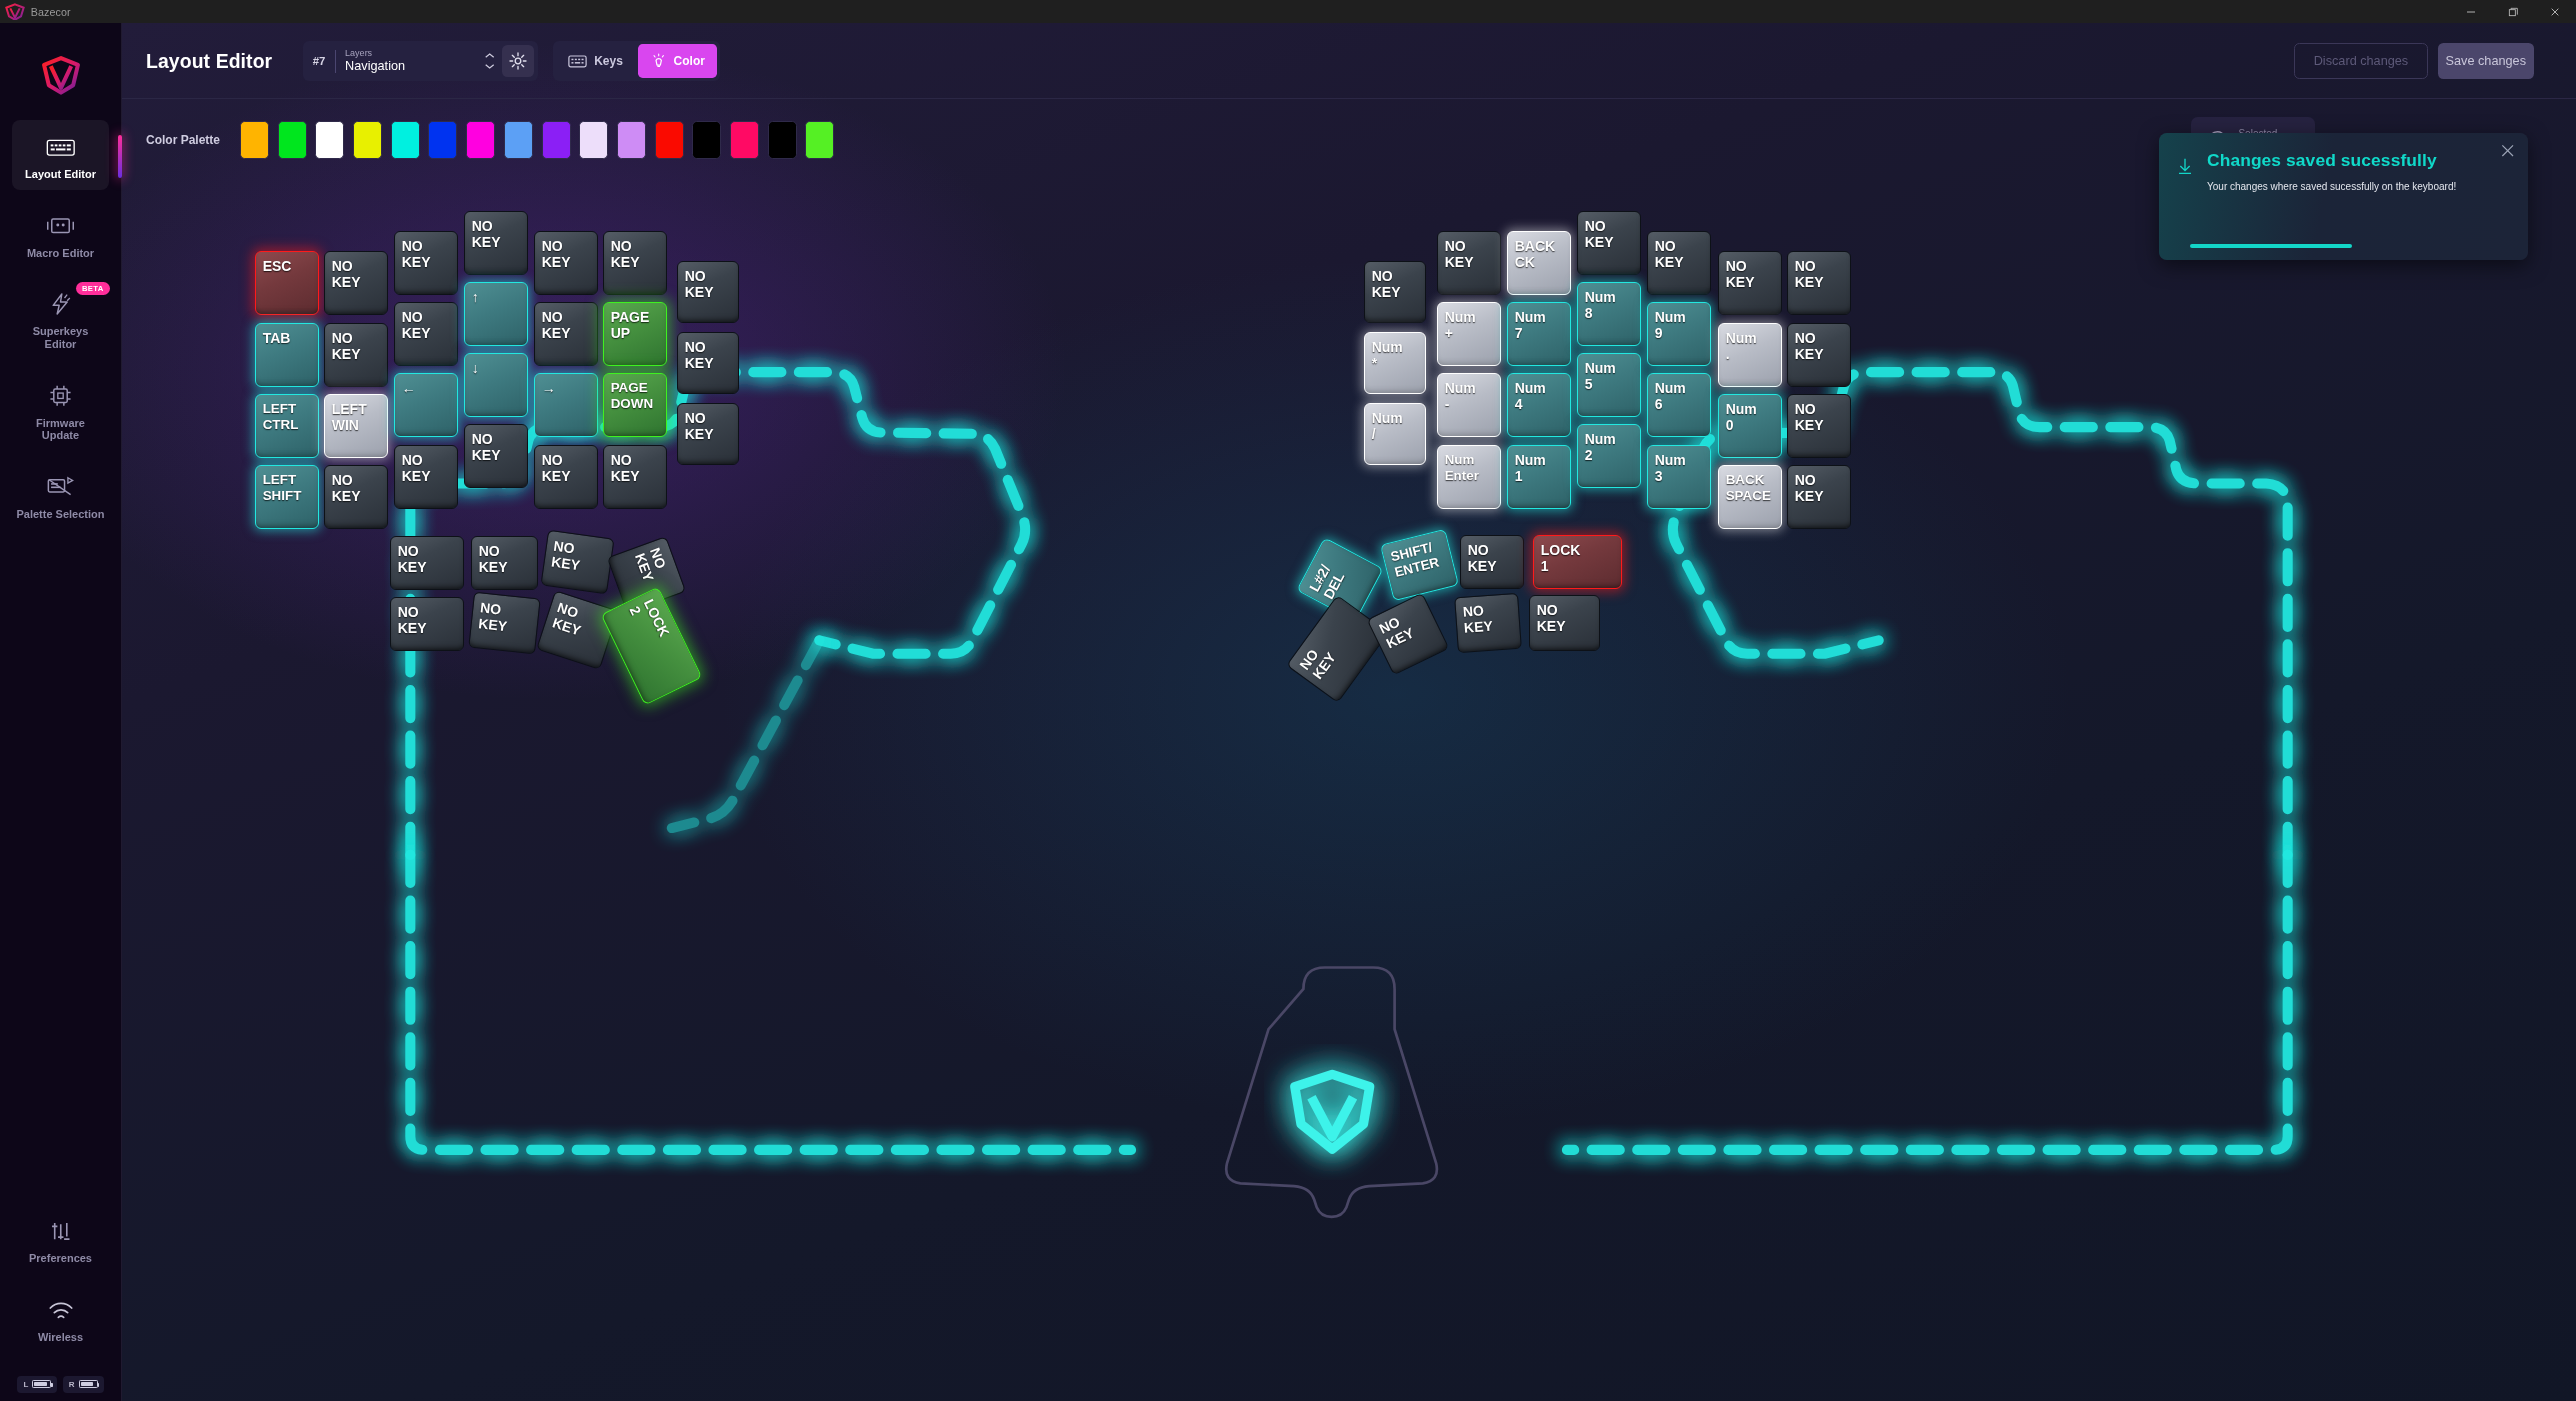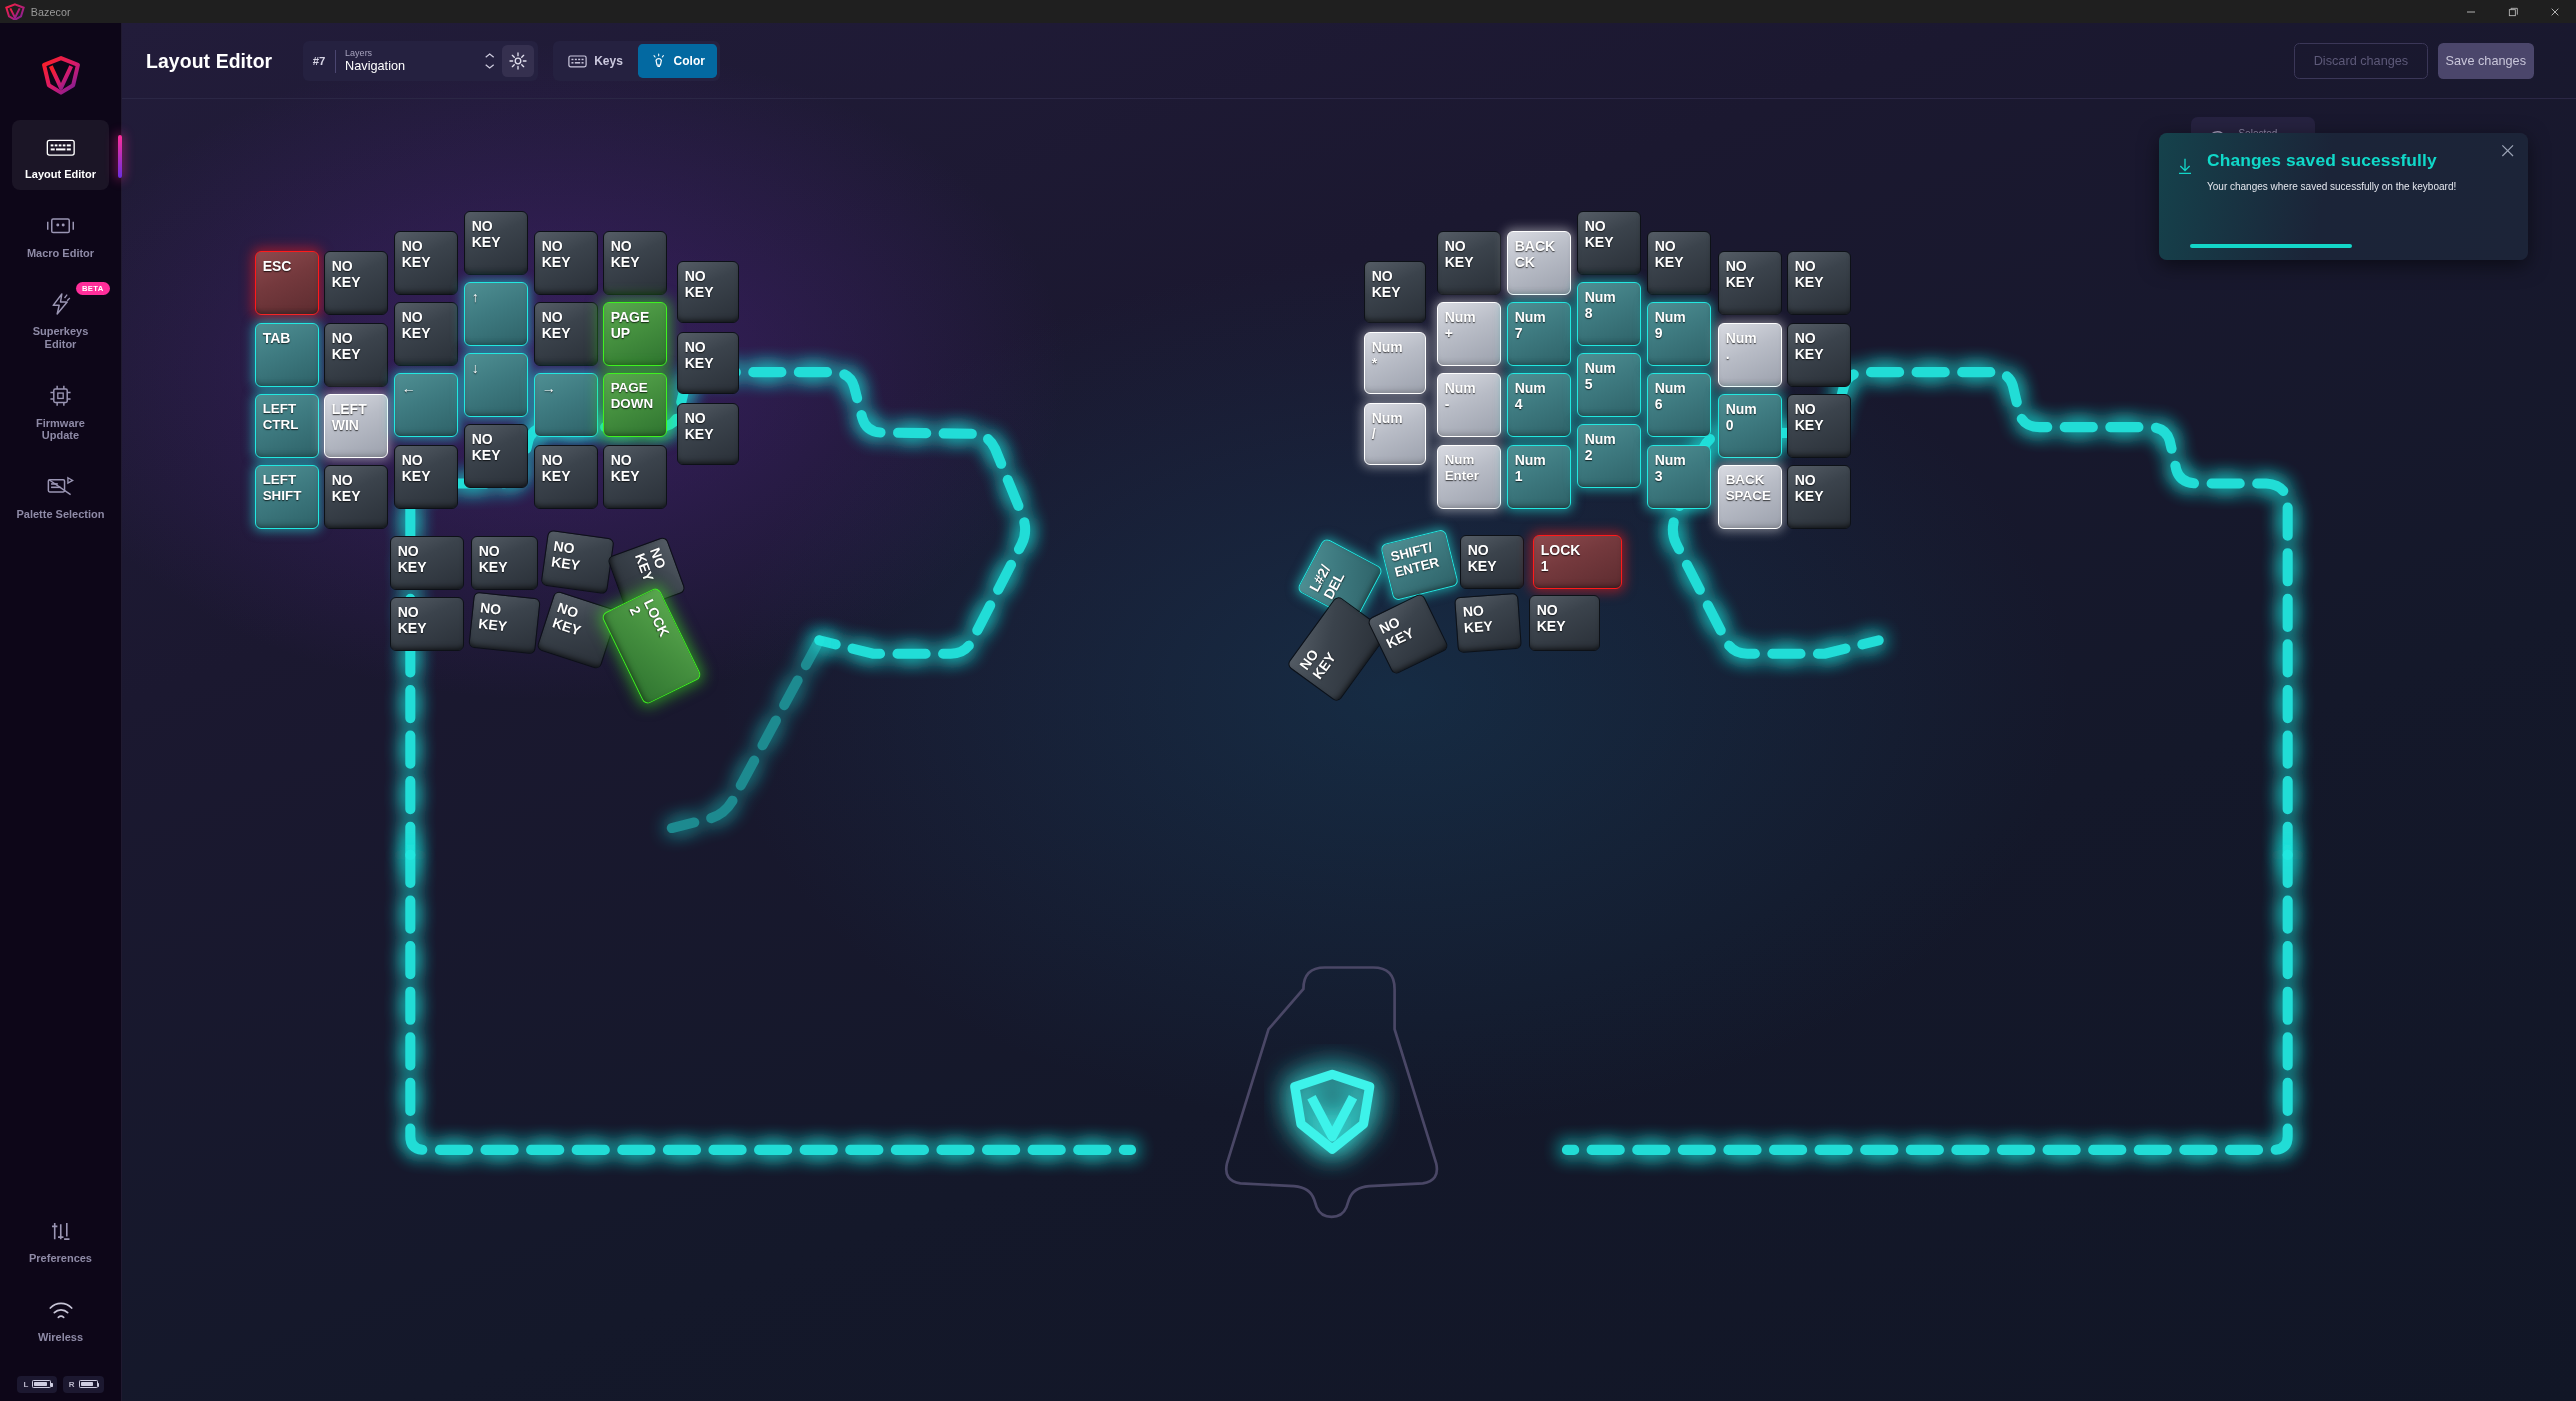--- a/index.html
+++ b/index.html
@@ -90,21 +90,21 @@
   .layer-val { color:#ffffff; font-size:12.7px; font-weight:400; line-height:15.4px; }
   .spinner { display:flex; flex-direction:column; gap:2px; color:#cfccdf; margin-right:5.4px;}
   .gear-btn { width:32px;height:32px;border-radius:5.4px;background:#35304f;display:flex;align-items:center;justify-content:center;}
 
   .seg {
     margin-left: 14.8px; height:40px; background:#252140; border-radius:6px;
     display:flex; align-items:center; padding:3.4px; gap:2.7px;
   }
   .seg-btn { height:34px; padding:0 12px; border-radius:4.7px; display:flex; align-items:center; gap:6.7px;
     color:#cbc8dd; font-size:12px; font-weight:700; }
-  .seg-btn.active { background:#0369a1; color:#fff; }
+  .seg-btn.active { background:#d946ef; color:#fff; }
 
   .toolbar-right { margin-left:auto; display:flex; align-items:flex-end; gap:9.4px; }
   .btn-ghost { height:36px; padding:0 19px; border-radius:5.4px; border:1.1px solid #3b3758;
     color:#5d5979; font-size:12.7px; display:flex;align-items:center; background:transparent;}
   .btn-primary { height:36px; padding:0 8px; border-radius:5.4px; background:#4b466b;
     color:#c9c6da; font-size:12.7px; display:flex;align-items:center;}
 
   .toolbar-sep { position:absolute; top:75px; left:0; width:2454px; height:0.7px; background:#2b2745; }
 
   
@@ -394,20 +394,41 @@
     </div>
 
     <div class="toolbar-right">
       <div class="btn-ghost">Discard changes</div>
       <div class="btn-primary">Save changes</div>
     </div>
   </div>
 
   <div class="toolbar-sep"></div>
 
+  <div class="palette-row">
+    <span class="palette-label">Color Palette</span>
+    <div class="swatches" id="swatches">
+        <div class="swatch" style="background: rgb(255, 180, 0);"></div>
+        <div class="swatch" style="background: rgb(0, 230, 30);"></div>
+        <div class="swatch" style="background: rgb(255, 255, 255);"></div>
+        <div class="swatch" style="background: rgb(232, 240, 0);"></div>
+        <div class="swatch" style="background: rgb(0, 240, 224);"></div>
+        <div class="swatch" style="background: rgb(0, 51, 240);"></div>
+        <div class="swatch" style="background: rgb(255, 0, 224);"></div>
+        <div class="swatch" style="background: rgb(92, 160, 245);"></div>
+        <div class="swatch" style="background: rgb(139, 31, 245);"></div>
+        <div class="swatch" style="background: rgb(237, 222, 250);"></div>
+        <div class="swatch" style="background: rgb(206, 140, 245);"></div>
+        <div class="swatch" style="background: rgb(250, 10, 0);"></div>
+        <div class="swatch" style="background: rgb(0, 0, 0);"></div>
+        <div class="swatch" style="background: rgb(255, 10, 100);"></div>
+        <div class="swatch" style="background: rgb(0, 0, 0);"></div>
+        <div class="swatch" style="background: rgb(85, 240, 36);"></div>
+      </div>
+  </div>
 
   <div class="color-edit-chip">
     <svg width="23" height="23" viewBox="0 0 34 34">
       <path d="M17 4 A13 13 0 1 0 17 30 C20 30 19 27 20.5 26 C22 25 26 26.5 28 23.5 C31 19 28 4 17 4 Z" fill="none" stroke="#a6a2bd" stroke-width="2"></path>
       <g fill="#a6a2bd">
           <circle cx="12" cy="12" r="1.8"></circle>
           <circle cx="19" cy="10" r="1.8"></circle>
           <circle cx="23" cy="16" r="1.8"></circle>
           <circle cx="12" cy="20" r="1.8"></circle>
         </g>

